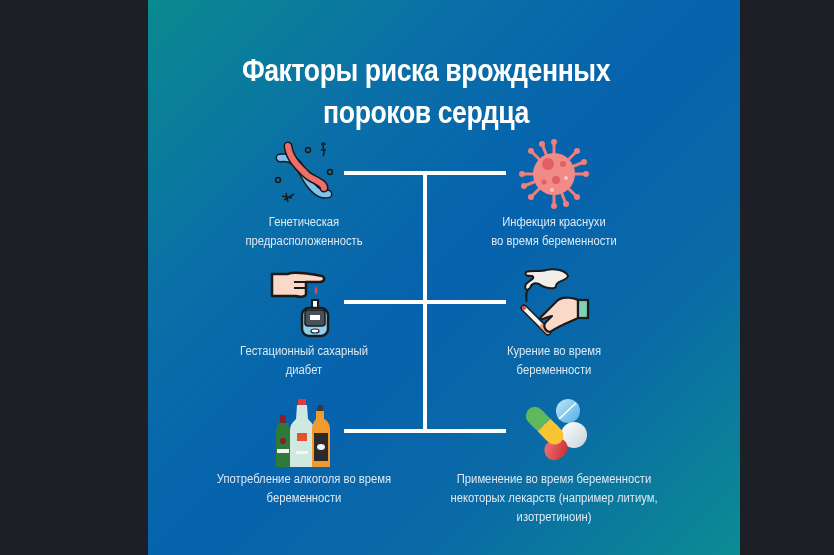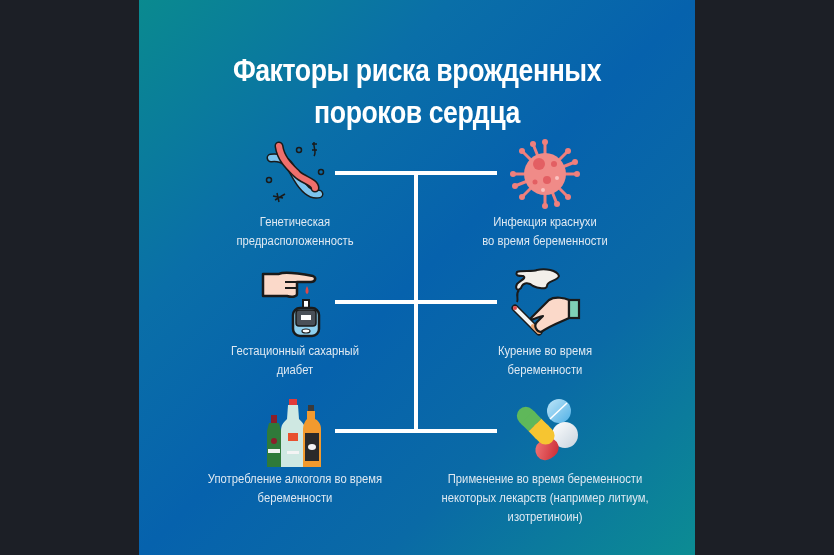--- a/index.html
+++ b/index.html
@@ -1,22 +1,23 @@
 <!DOCTYPE html>
 <html><head>
 <meta charset="utf-8">
 <style>
   html, body { margin:0; padding:0; }
   body {
     width:834px; height:555px; background:#1c1f26; position:relative; overflow:hidden;
     font-family:"Liberation Sans", "DejaVu Sans", sans-serif;
   }
   .card {
-    position:absolute; left:139px; top:0; width:556px; height:555px; overflow:hidden;
+    position:absolute; left:148px; top:0; width:556px; height:555px; overflow:hidden;
     background: linear-gradient(135deg, #0a8a8f 0%, #0a6fa8 28%, #0662ad 50%, #0a6aa6 72%, #0c8c93 100%);
+    padding-left: 36px;
   }
   .title {
     position:absolute; left:0; top:50px; width:556px; text-align:center;
     color:#ffffff; font-weight:bold; font-size:31px; line-height:42px;
     font-family:"Liberation Sans", sans-serif; letter-spacing:-0.5px;
     transform:scaleX(0.86); transform-origin:center;
   }
   .hline { position:absolute; height:4px; background:#ffffff; }
   .vline { position:absolute; width:4px; background:#ffffff; }
   .icon { position:absolute; width:72px; height:72px; }

